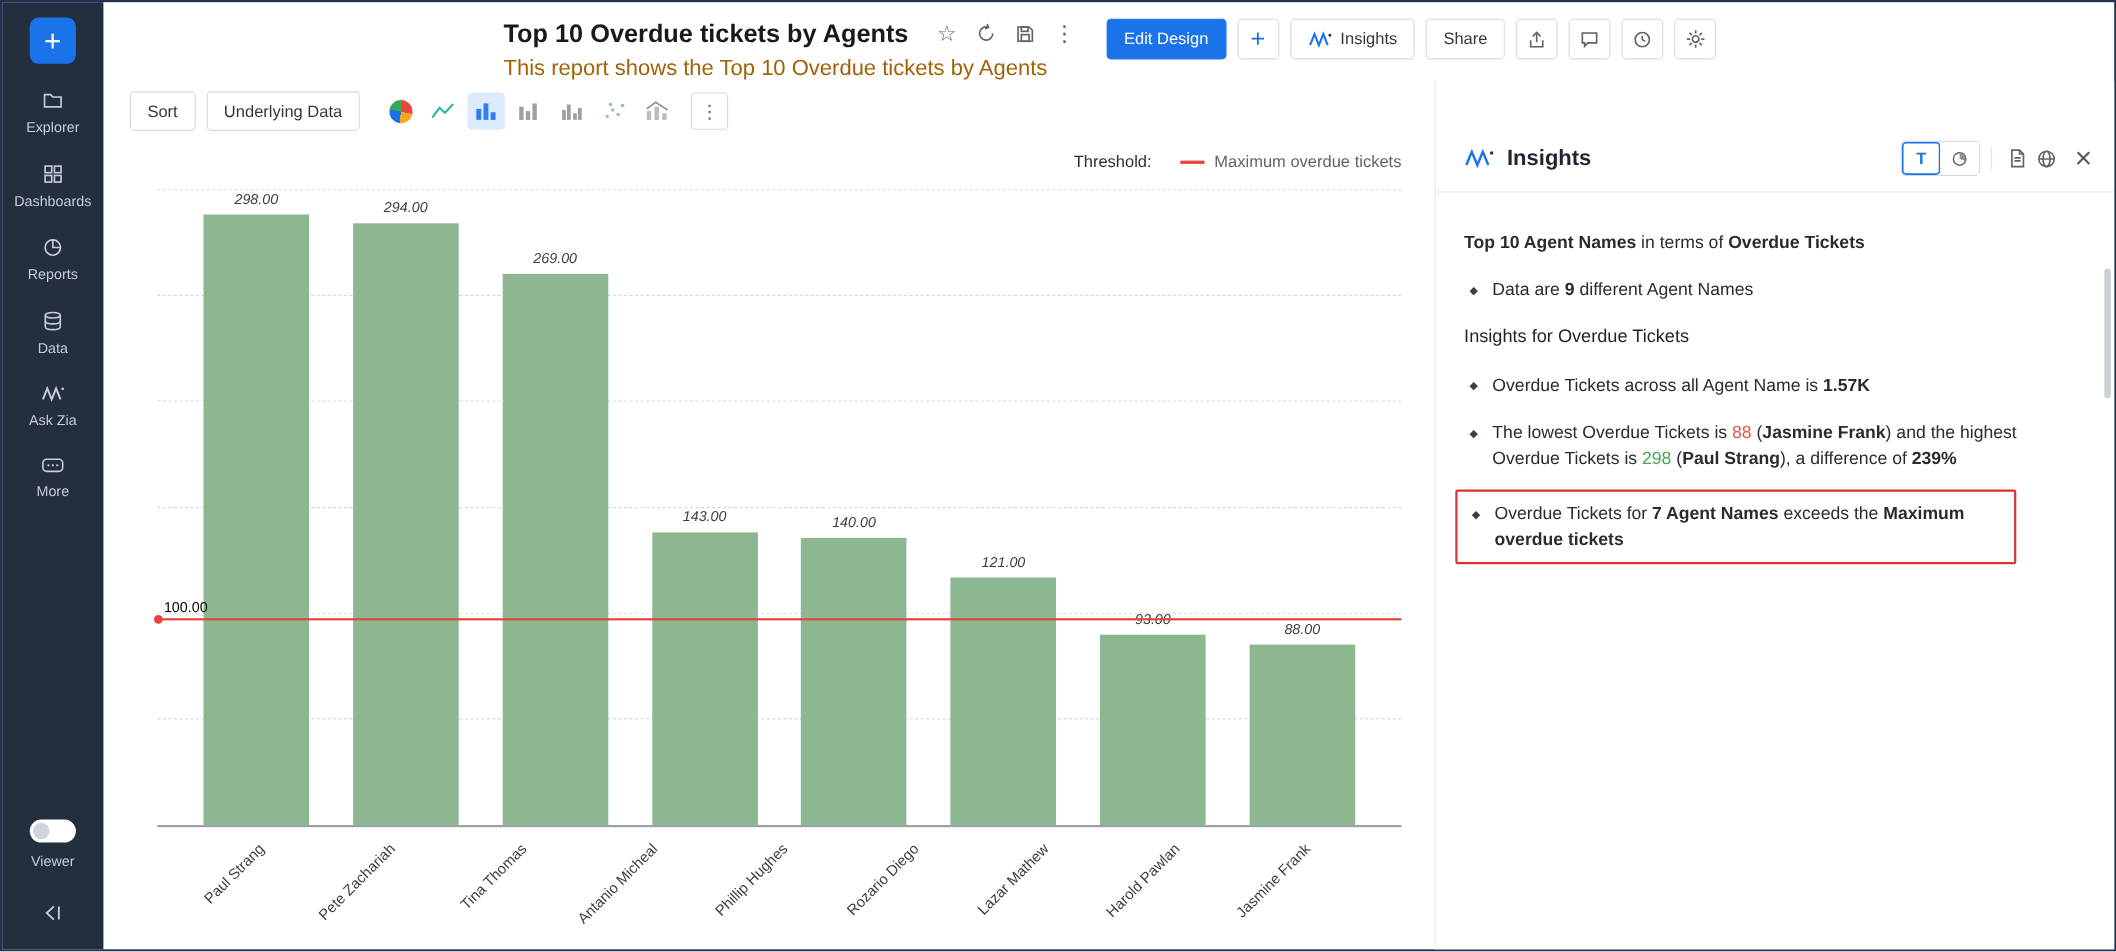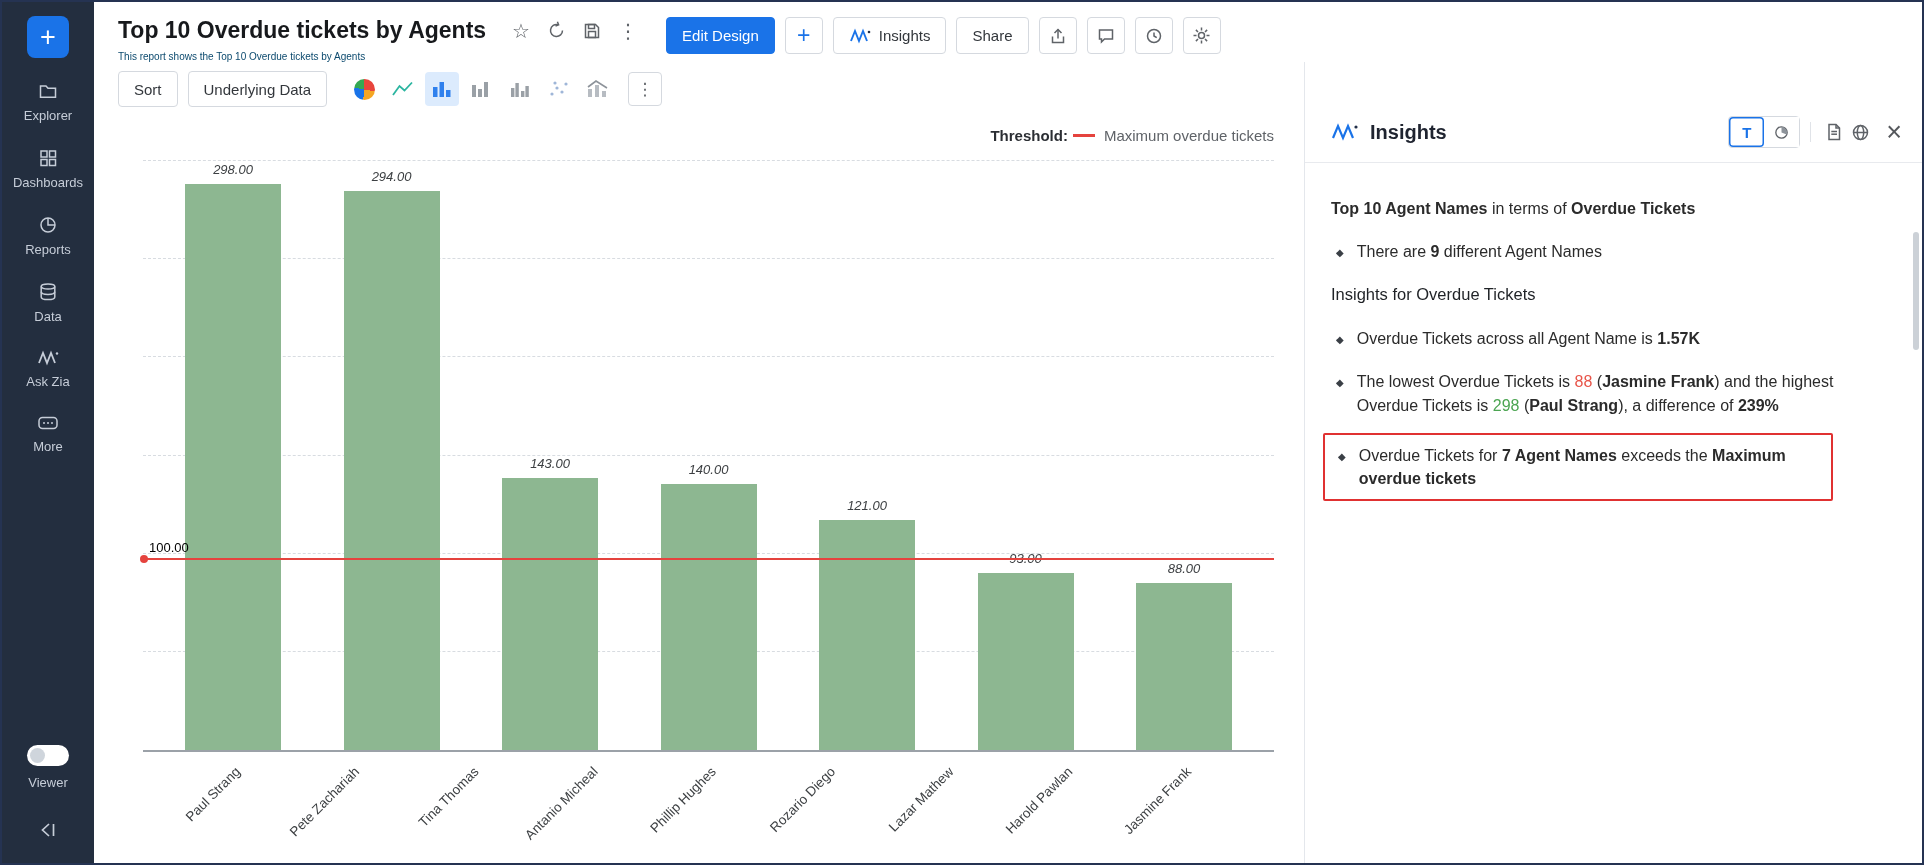--- a/index.html
+++ b/index.html
@@ -14,27 +14,27 @@
   .side-item svg { stroke:#c6cdd8; fill:none; stroke-width:1.5; }
   .spacer { flex:1; }
   .viewer-toggle { width:42px; height:21px; background:#ffffff; border-radius:11px; position:relative; cursor:pointer; margin-bottom:9px; }
   .viewer-toggle .knob { position:absolute; left:3px; top:3px; width:15px; height:15px; border-radius:50%; background:#cfd5dc; }
   .viewer-label { font-size:13px; margin-bottom:30px; }
   .collapse-btn { background:none; border:none; cursor:pointer; margin-bottom:20px; }
   .collapse-btn svg { stroke:#c6cdd8; fill:none; stroke-width:1.7; }
 
   
   .main { flex:1; display:flex; flex-direction:column; min-width:0; }
-  .main-top { display:flex; justify-content:flex-start; align-items:flex-start; padding:15px 22px 0 24px; }
+  .main-top { display:flex; justify-content:center; align-items:flex-start; padding:15px 22px 0 24px; }
   .title-row { display:flex; align-items:center; gap:18px; }
   .page-title { font-size:23px; font-weight:700; color:#17191c; }
   .title-icons { display:flex; align-items:center; gap:17px; color:#5f6368; margin-left:8px; }
   .title-icons .uicon { font-size:20px; line-height:1; cursor:pointer; }
   .title-icons svg { stroke:#5f6368; fill:none; stroke-width:1.5; cursor:pointer; }
-  .subtitle { font-size:10px; color:#0c4a6e; margin-top:7px; }
+  .subtitle { font-size:20px; color:#a16207; margin-top:7px; }
 
   .header-actions { display:flex; align-items:center; gap:10px; }
   .btn { height:37px; border:1px solid #d5d9df; border-radius:4px; background:#fff; font-family:inherit; font-size:15px; color:#33373c; padding:0 15px; display:inline-flex; align-items:center; gap:8px; cursor:pointer; white-space:nowrap; }
   .btn-primary { background:#1a73e8; border-color:#1a73e8; color:#fff;margin-left:28px; }
   .icon-btn { width:38px; padding:0; justify-content:center; }
   .icon-btn svg { stroke:#5f6368; fill:none; stroke-width:1.5; }
   .plus-btn { color:#1a73e8; font-size:23px; font-weight:400; }
 
   .content-row { flex:1; display:flex; min-height:0; }
   .chart-col { flex:1; display:flex; flex-direction:column; min-width:0; }
@@ -44,21 +44,21 @@
   .toolbar .btn { height:36px; }
   .chart-icons { display:flex; align-items:center; gap:5px; margin-left:10px; }
   .ci { width:34px; height:34px; display:flex; align-items:center; justify-content:center; border-radius:4px; cursor:pointer; }
   .ci.selected { background:#dcebfd; }
   .pie-swatch { width:21px; height:21px; border-radius:50%; background:conic-gradient(#e8453c 0 28%, #f5a623 28% 52%, #1a73e8 52% 78%, #34a853 78% 100%); }
   .kebab-box { width:34px; height:34px; border:1px solid #d5d9df; border-radius:4px; display:flex; align-items:center; justify-content:center; color:#5f6368; font-size:17px; cursor:pointer; margin-left:8px; }
 
   
   .chart-section { flex:1; position:relative; }
   .legend { position:absolute; top:14px; right:30px; display:flex; align-items:center; font-size:15px; }
-  .legend-label { font-weight:700; color:#2b2e33; margin-right:5px; }
+  .legend-label { font-weight:400; color:#2b2e33; margin-right:26px; }
   .legend-line { width:22px; height:3px; background:#e5433e; margin-right:9px; }
   .legend-name { color:#5f6368; }
 
   .plot { position:absolute; left:49px; right:30px; top:48px; bottom:111px; border-bottom:2px solid #9ba1a8; }
   .gridlayer { position:absolute; inset:0; }
   .gridline { position:absolute; left:0; right:0; border-top:1px dashed #d8dce1; }
   .bars { position:absolute; inset:0; display:flex; justify-content:space-between; padding:0 42px; }
   .slot { width:96px; position:relative; height:100%;font-style:italic; }
   .bar { position:absolute; bottom:0; left:0; right:0; background:#8db791; }
   .dlabel { position:absolute; width:130%; left:-15%; text-align:center; font-size:13px; color:#3d4043; }
@@ -301,20 +301,24 @@
             <div class="bars">
                 <div class="slot">
                   <div class="bar" style="height: 96.129%; background: rgb(141, 183, 145);"></div>
                   <div class="dlabel" style="bottom: calc(96.129% + 7px);">298.00</div>
                 </div>
                 <div class="slot">
                   <div class="bar" style="height: 94.8387%; background: rgb(141, 183, 145);"></div>
                   <div class="dlabel" style="bottom: calc(94.8387% + 7px);">294.00</div>
                 </div>
                 <div class="slot">
+                  <div class="bar" style="height: 86.7742%; background: rgb(141, 183, 145);"></div>
+                  <div class="dlabel" style="bottom: calc(86.7742% + 7px);">269.00</div>
+                </div>
+                <div class="slot">
                   <div class="bar" style="height: 46.129%; background: rgb(141, 183, 145);"></div>
                   <div class="dlabel" style="bottom: calc(46.129% + 7px);">143.00</div>
                 </div>
                 <div class="slot">
                   <div class="bar" style="height: 45.1613%; background: rgb(141, 183, 145);"></div>
                   <div class="dlabel" style="bottom: calc(45.1613% + 7px);">140.00</div>
                 </div>
                 <div class="slot">
                   <div class="bar" style="height: 39.0323%; background: rgb(141, 183, 145);"></div>
                   <div class="dlabel" style="bottom: calc(39.0323% + 7px);">121.00</div>
@@ -399,21 +403,21 @@
           <button class="close-btn">×</button>
         </div>
 
         <div class="ins-body">
           <div class="intro">
             <span class="ins-link">Top 10 Agent Names</span><span> in terms of </span><span class="ins-link">Overdue Tickets</span>
           </div>
 
           <div class="bullet">
             <span class="marker">◆</span>
-            <div><span>There are </span><span class="b">9</span><span> different Agent Names</span></div>
+            <div><span>Data are </span><span class="b">9</span><span> different Agent Names</span></div>
           </div>
 
           <div class="sec-heading">Insights for Overdue Tickets</div>
 
           <div class="bullet">
             <span class="marker">◆</span>
             <div><span>Overdue Tickets across all Agent Name is </span><span class="b">1.57K</span></div>
           </div>
 
           <div class="bullet">

